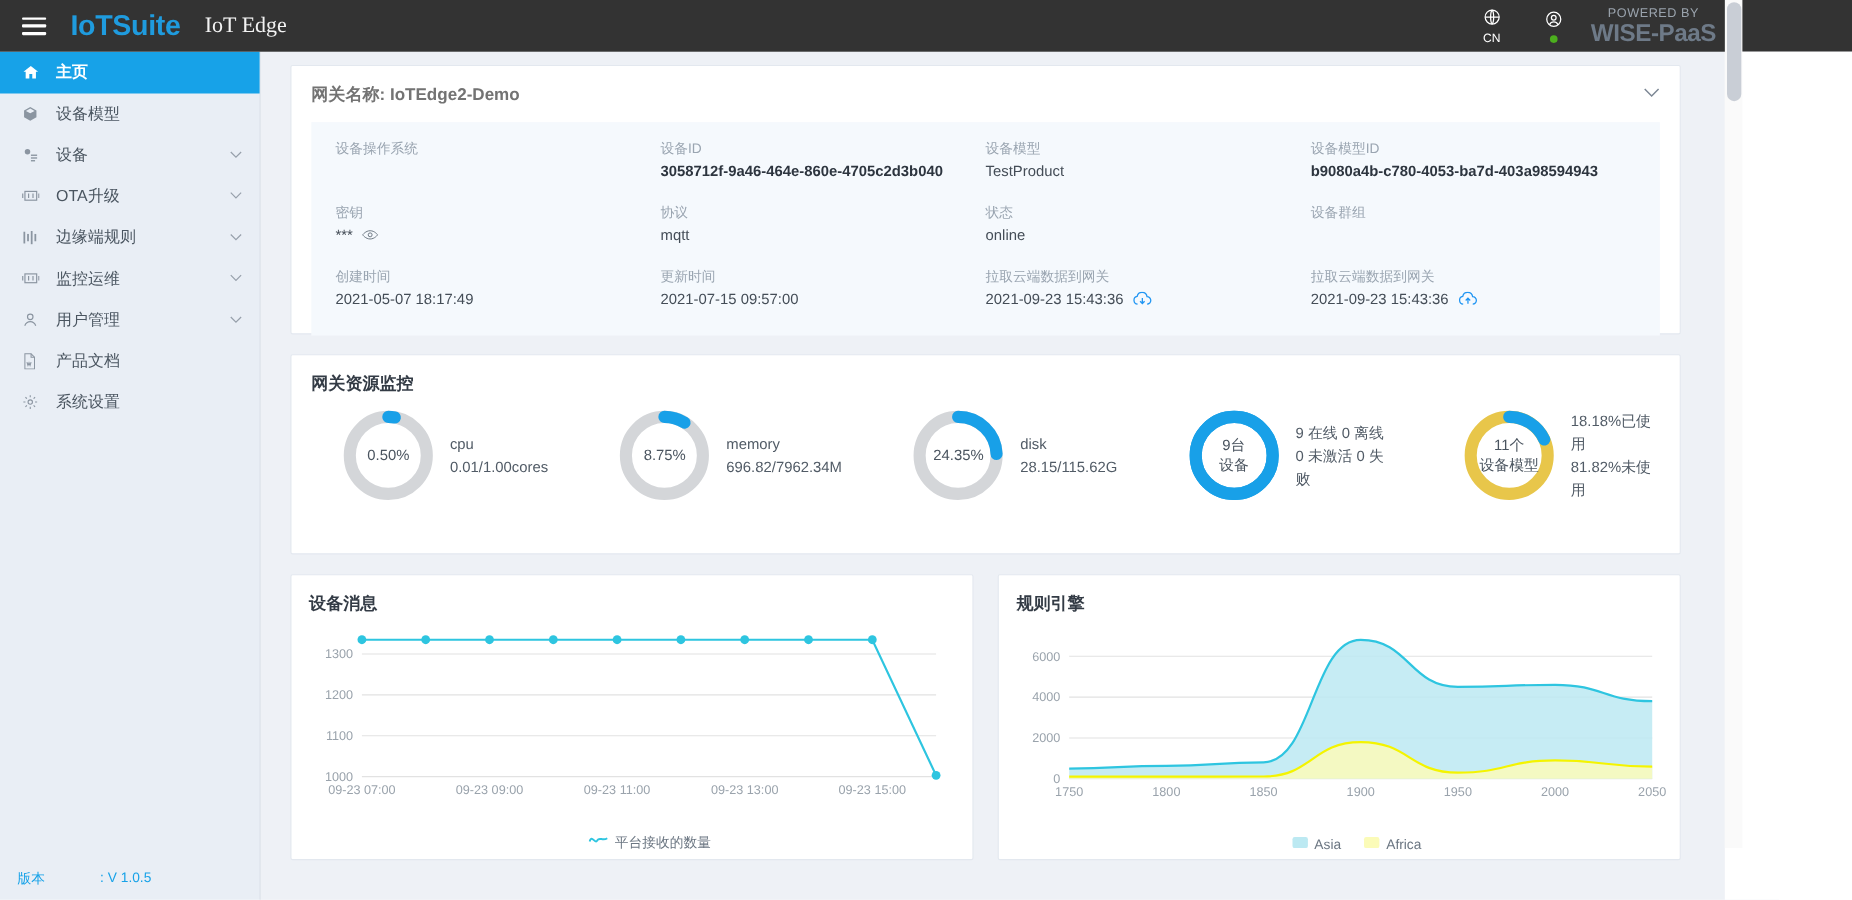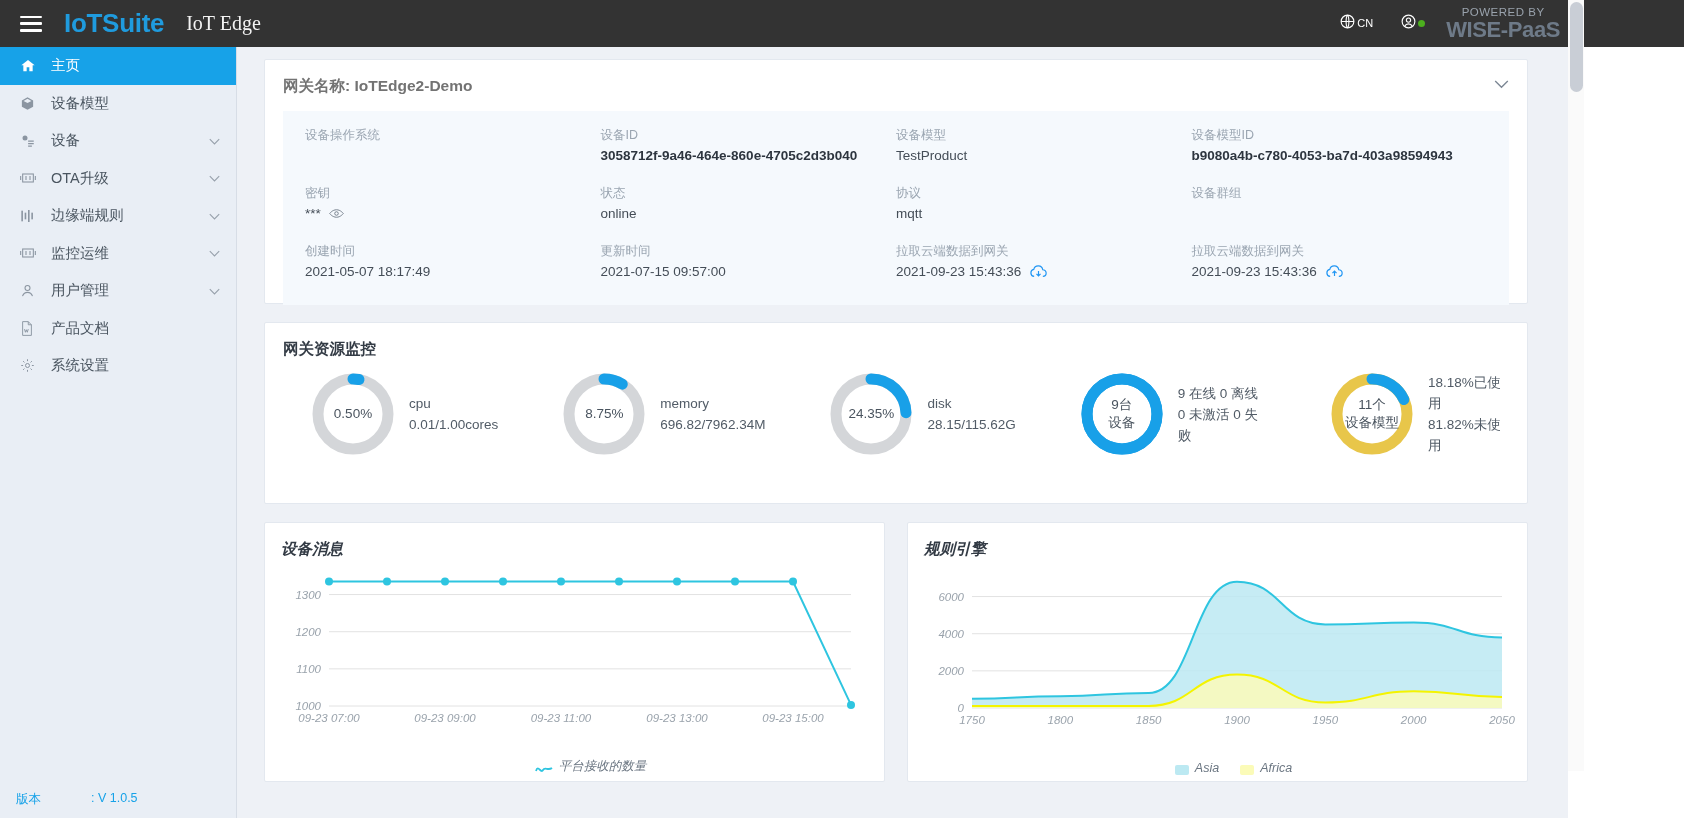--- a/index.html
+++ b/index.html
@@ -17,38 +17,38 @@
     position: absolute; top:0; left:0; width:1568px; height:47px;
     background:#333333; display:flex; align-items:center; z-index:20;
   }
   .hamburger { width:22px; height:16px; margin-left:20px; margin-right:22px;
     display:flex; flex-direction:column; justify-content:space-between; cursor:pointer;}
   .hamburger span { display:block; height:2.5px; background:#ffffff; border-radius:1px; }
   .brand { font-size:26px; font-weight:bold; color:#1f9bde; letter-spacing:-0.3px; }
   .brand-sub { font-size:20px; color:#f3f3f3; margin-left:22px;
     font-family:"Liberation Serif","DejaVu Serif",serif; }
   .topright { position:absolute; right:0; top:0; height:47px; display:flex; align-items:center; }
-  .tr-item { width:56px; height:47px; display:flex; flex-direction:row;
+  .tr-item { width:56px; height:47px; display:flex; flex-direction:column;
     align-items:center; justify-content:center; gap:1px; cursor:pointer; }
   .tr-label { font-size:11px; color:#ffffff; line-height:11px; }
   .status-dot { width:7px; height:7px; border-radius:50%; background:#4caf1e; }
   .powered { margin-left:6px; margin-right:4px; text-align:center; line-height:1.05; padding-right:4px; }
   .pw1 { font-size:11.5px; color:#9aa3ad; letter-spacing:0.5px; }
   .pw2 { font-size:22px; font-weight:bold; color:#6e7a88; letter-spacing:-0.4px; }
   .top-right-strip { position:absolute; right:0; top:0; width:116px; height:47px; background:#333; }
 
   
   .sidebar { position:absolute; left:0; top:47px; width:237px; height:771px;
     background:#e9eef5; border-right:1px solid #d7dde6; }
   .nav-item { height:37.5px; display:flex; align-items:center; padding-left:20px;
     cursor:pointer; position:relative; color:#4a5560; font-size:14.5px; }
   .nav-item .ico { width:22px; display:flex; align-items:center; justify-content:flex-start;
     color:#8b95a1; flex:0 0 22px; }
   .nav-item .lbl { margin-left:9px; }
-  .nav-item.active { background:#17a2e8; color:#ffffff; }
+  .nav-item.active { background:#17a2e8; color:#ffffff;font-weight:bold; }
   .nav-item.active .ico { color:#ffffff; }
   .chev { position:absolute; right:16px; color:#97a0ab; font-size:11px; }
   .version { position:absolute; left:0; bottom:10px; width:237px; padding-left:16px;
     font-size:12.5px; color:#17a2e8; display:flex; }
   .version .vlabel { width:75px; }
 
   
   .main { position:absolute; left:237px; top:47px; width:1331px; height:771px;
     overflow:hidden; background:#eef1f6; padding:12px 14px 0 27px; }
   .card { background:#ffffff; border:1px solid #e3e8ef; border-radius:2px; }
@@ -75,26 +75,26 @@
   .gauge .ring { position:relative; width:92px; height:92px; }
   .gauge .ring svg { display:block; }
   .ring-center { position:absolute; inset:0; display:flex; flex-direction:column;
     align-items:center; justify-content:center; font-size:13.5px; color:#4a545f; line-height:18px; }
   .gtext { margin-left:10px; font-size:13.5px; color:#515b66; line-height:21px; }
   .gtext .l1 { }
   .gtext .l2 { }
 
   
   .bottom { display:flex; gap:22px; margin-top:18px; }
-  .chart-card { width:621px; height:260px; padding:16px 14px 0 16px; position:relative;font-style:italic; }
+  .chart-card { width:621px; height:260px; padding:16px 14px 0 16px; position:relative; }
   .chart-title { font-size:15.5px; font-weight:bold; color:#333b45; }
   .chart-body { position:relative; margin-top:8px; }
   .legend { position:absolute; bottom:6px; width:100%; display:flex;
     justify-content:center; align-items:center; gap:7px; font-size:12.5px; color:#6b7682; }
-  .lg-item { display:flex; align-items:flex-end; gap:6px; }
+  .lg-item { display:flex; align-items:flex-start; gap:6px; }
   .lg-sw { width:14px; height:10px; border-radius:2px; }
 
   
   .scrollcol { position:absolute; right:0; top:47px; width:116px; height:771px; background:#ffffff; }
   .sc-track { position:absolute; right:100px; top:0; width:16px; height:771px; background:#fafafa; }
   .sc-thumb { position:absolute; right:101px; top:2px; width:13px; height:90px;
     background:#c9ced6; border-radius:7px; }
 </style>
 </head>
 <body>
@@ -283,29 +283,29 @@
             <div class="k">密钥</div>
             <div class="v">
               <span>***</span>
               <span class="eye"><svg width="15" height="11" viewBox="0 0 22 14" fill="none" stroke="#6b7682" stroke-width="1.3">
                   <path d="M1 7s4-5.5 10-5.5S21 7 21 7s-4 5.5-10 5.5S1 7 1 7z"></path>
                   <circle cx="11" cy="7" r="2.6"></circle>
                 </svg></span>
             </div>
           </div>
           <div class="fld">
+            <div class="k">协议</div>
+            <div class="v">
+              <span>mqtt</span>
+            </div>
+          </div>
+          <div class="fld">
             <div class="k">状态</div>
             <div class="v">
               <span>online</span>
-            </div>
-          </div>
-          <div class="fld">
-            <div class="k">协议</div>
-            <div class="v">
-              <span>mqtt</span>
             </div>
           </div>
           <div class="fld">
             <div class="k">设备群组</div>
             <div class="v">
               <span></span>
             </div>
           </div>
           <div class="fld">
             <div class="k">创建时间</div>

